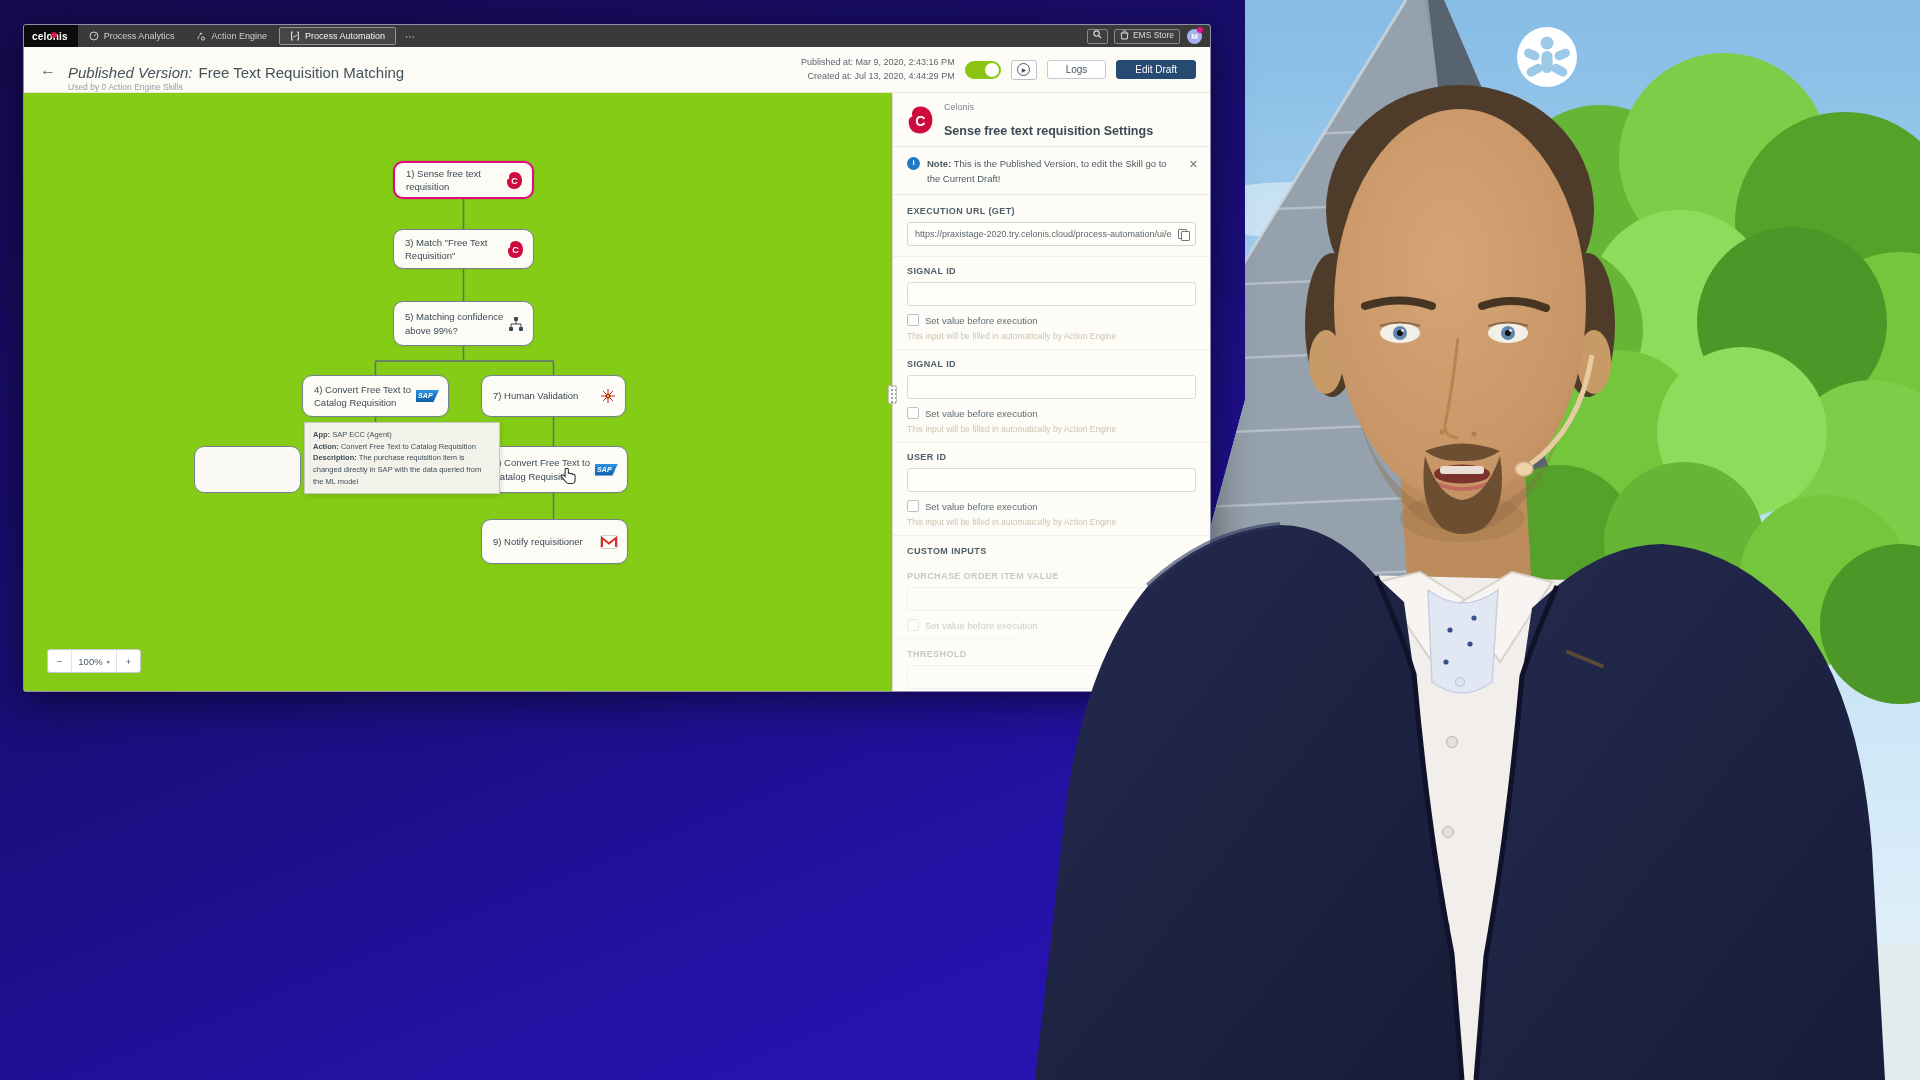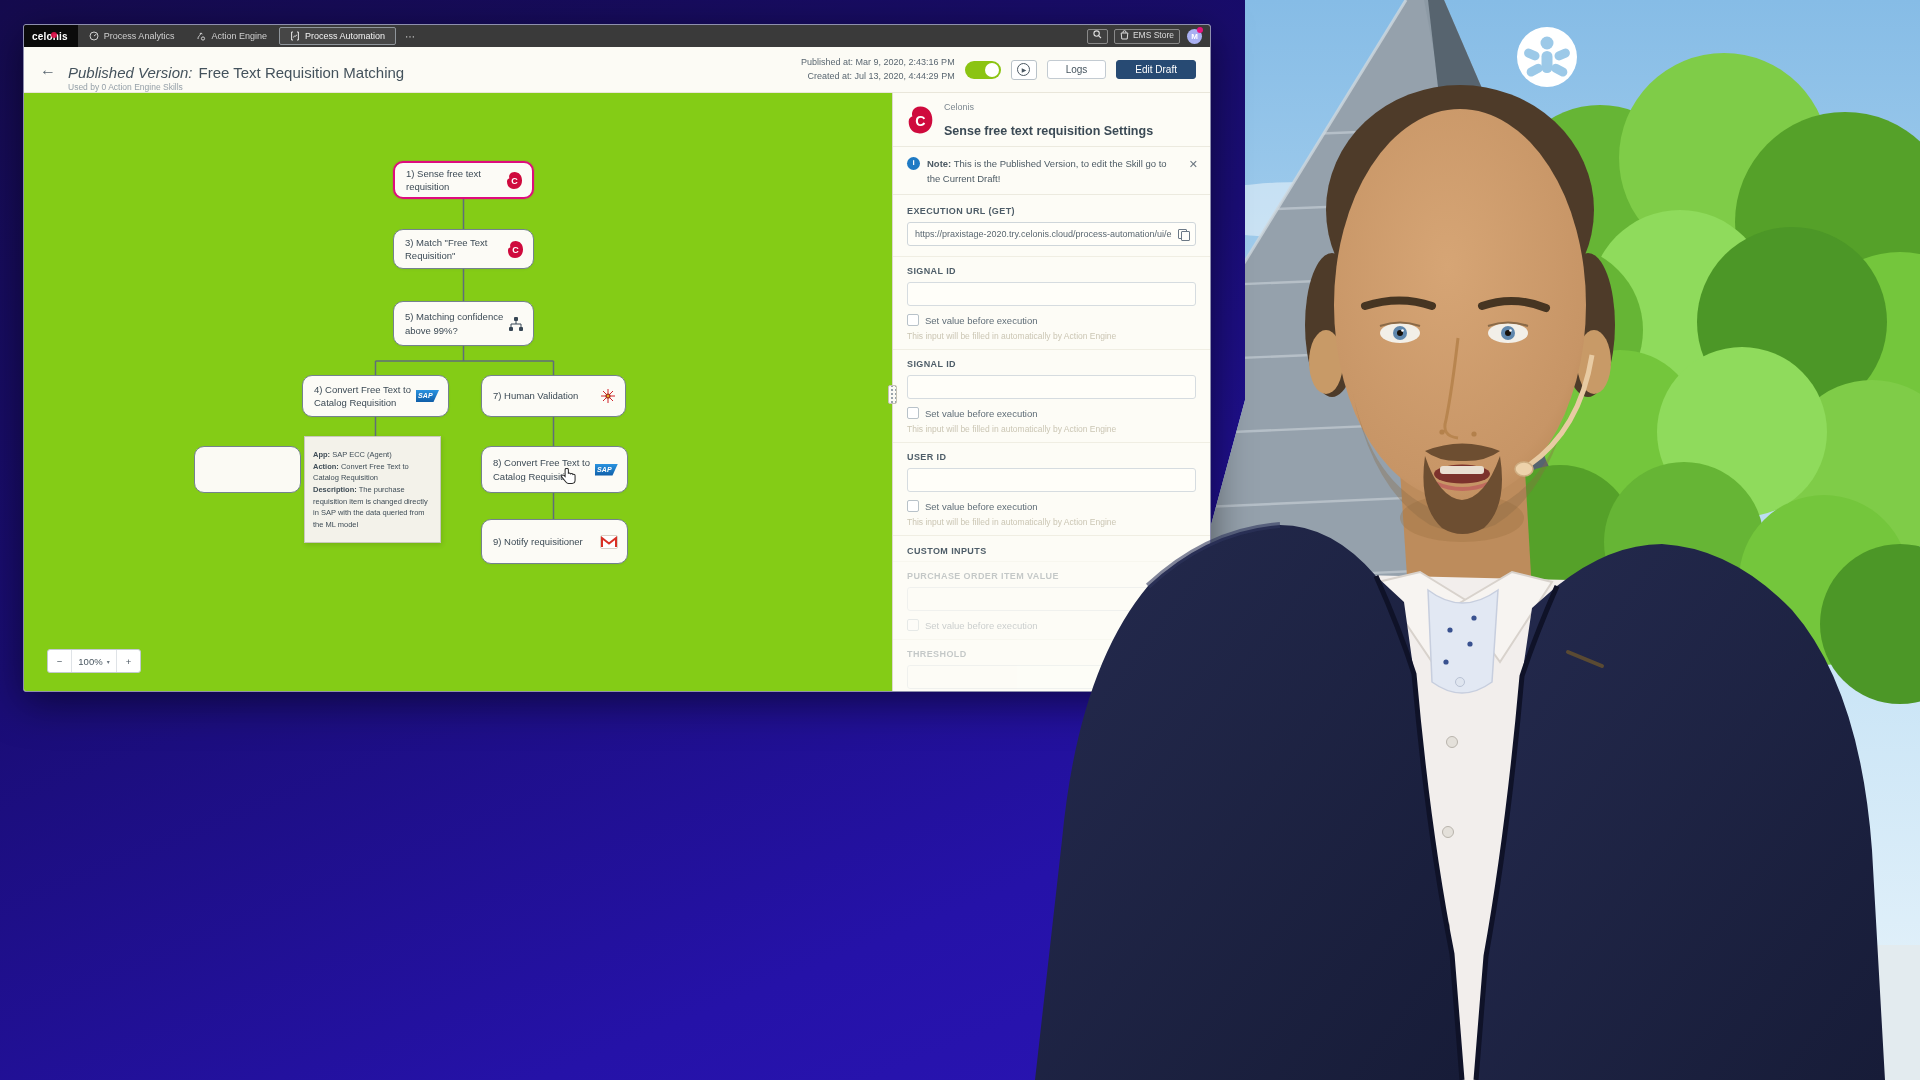--- a/index.html
+++ b/index.html
@@ -50,22 +50,22 @@
   .wbody{display:flex;height:600px;}
   .canvas{position:relative;flex:1;background:#84cc16;overflow:hidden;}
   .flow-node{position:absolute;border:1.6px solid #74828e;border-radius:10px;background:#fcfbf6;
     display:flex;align-items:center;padding:0 9px 0 11px;font-size:9.5px;color:#3c4a55;line-height:1.4;
     box-shadow:0 1px 2px rgba(80,90,100,.08);}
   .flow-node .lbl{flex:1;padding-right:4px;}
   .flow-node.hl{border:2.4px solid #df0c7d;box-shadow:0 0 0 1px rgba(223,12,125,.12);}
   .celdrop{width:17px;height:19px;flex:none;}
   .sapchip{flex:none;width:23px;height:12px;background:linear-gradient(#2a93e0,#0f5ea8);clip-path:polygon(0 0,100% 0,76% 100%,0 100%);
     color:#fff;font-size:7px;font-style:italic;font-weight:bold;display:flex;align-items:center;padding-left:2px;letter-spacing:.2px;}
-  .tooltip{position:absolute;left:280px;top:343px;width:137px;background:#f3f2ea;border:1px solid #c9c8bd;
-    box-shadow:1px 2px 5px rgba(0,0,0,.12);padding:12px 8px;font-size:7.5px;color:#3f4d57;line-height:1.55;z-index:4;}
+  .tooltip{position:absolute;left:280px;top:329px;width:196px;background:#f3f2ea;border:1px solid #c9c8bd;
+    box-shadow:1px 2px 5px rgba(0,0,0,.12);padding:6px 8px;font-size:7.5px;color:#3f4d57;line-height:1.55;z-index:4;}
   .tooltip b{font-weight:bold;}
   .frag{position:absolute;left:170px;top:353px;width:107px;height:47px;border:1.6px solid #74828e;border-radius:10px;background:#fbfaf4;}
   .zoomctl{position:absolute;left:23px;bottom:20px;height:24px;display:flex;background:#fff;border:1px solid #c2c9cf;border-radius:3px;
     font-size:9.5px;color:#4a5761;align-items:stretch;z-index:6;}
   .zoomctl>div{display:flex;align-items:center;justify-content:center;}
   .zc-m,.zc-p{width:23px;}
   .zc-l{width:46px;border-left:1px solid #dfe3e7;border-right:1px solid #dfe3e7;gap:4px;}
   .zc-l .car{font-size:6px;color:#6b7680;}
   .vdiv{width:1px;background:#ddd9cc;position:relative;}
   .grip{position:absolute;left:-4px;top:292px;width:9px;height:19px;background:#fbfaf4;border:1px solid #c6c3b6;border-radius:2px;

